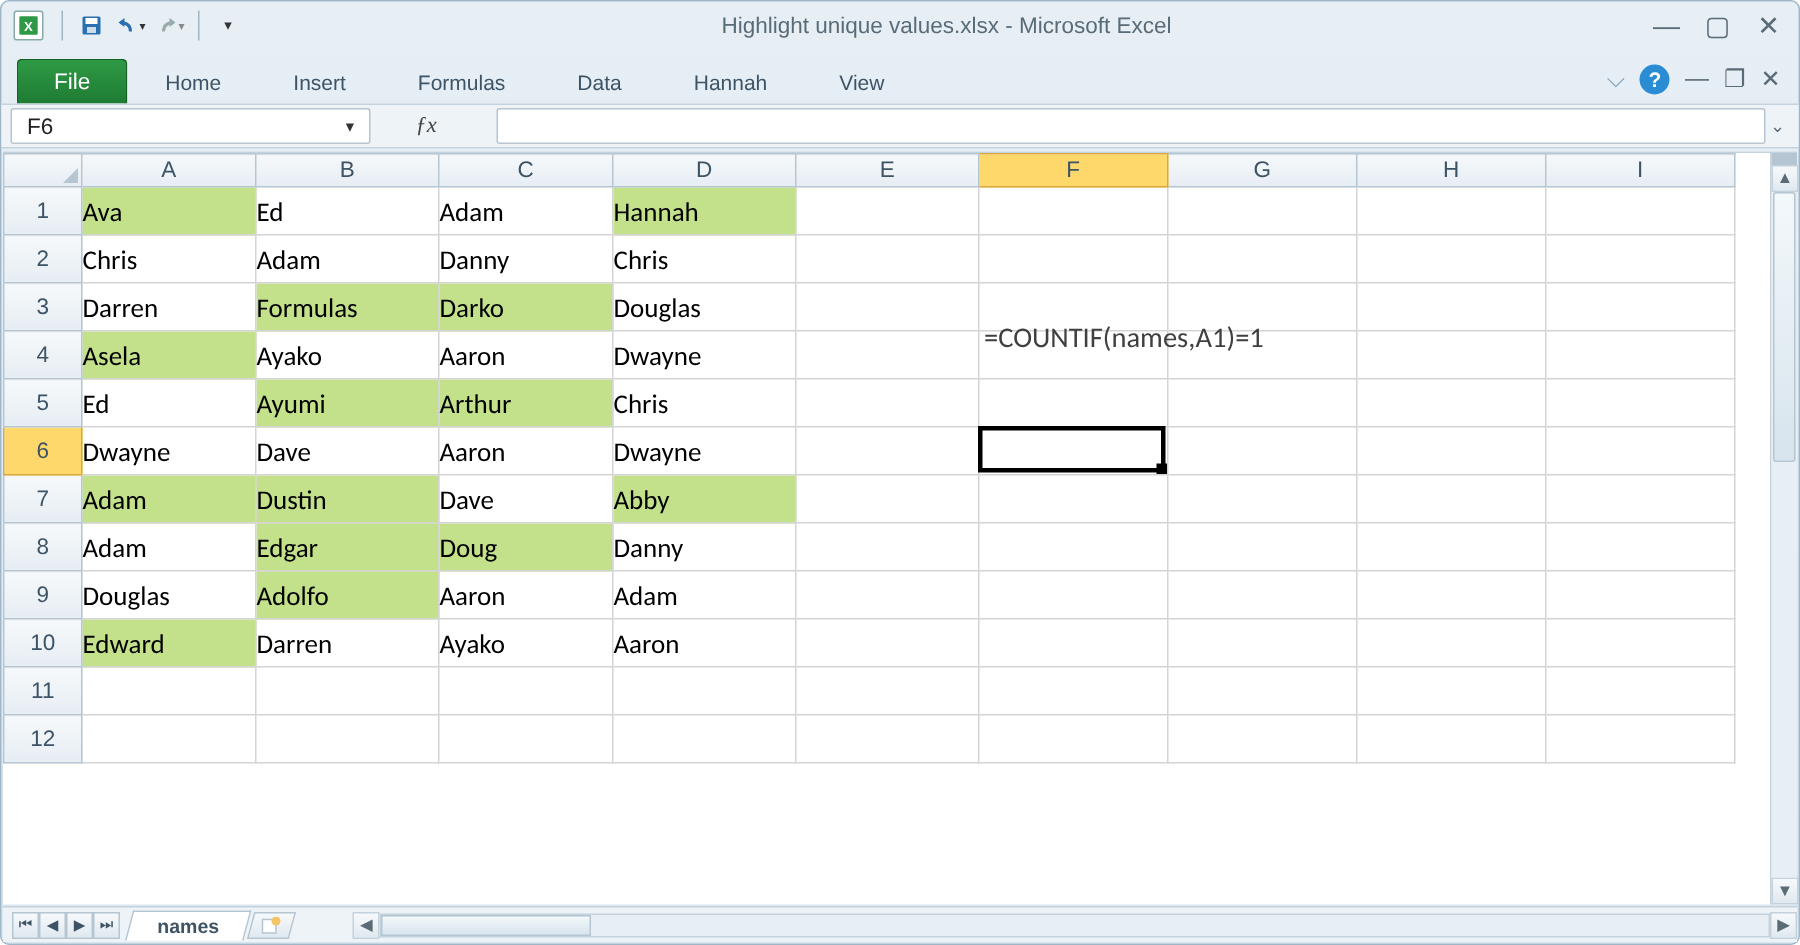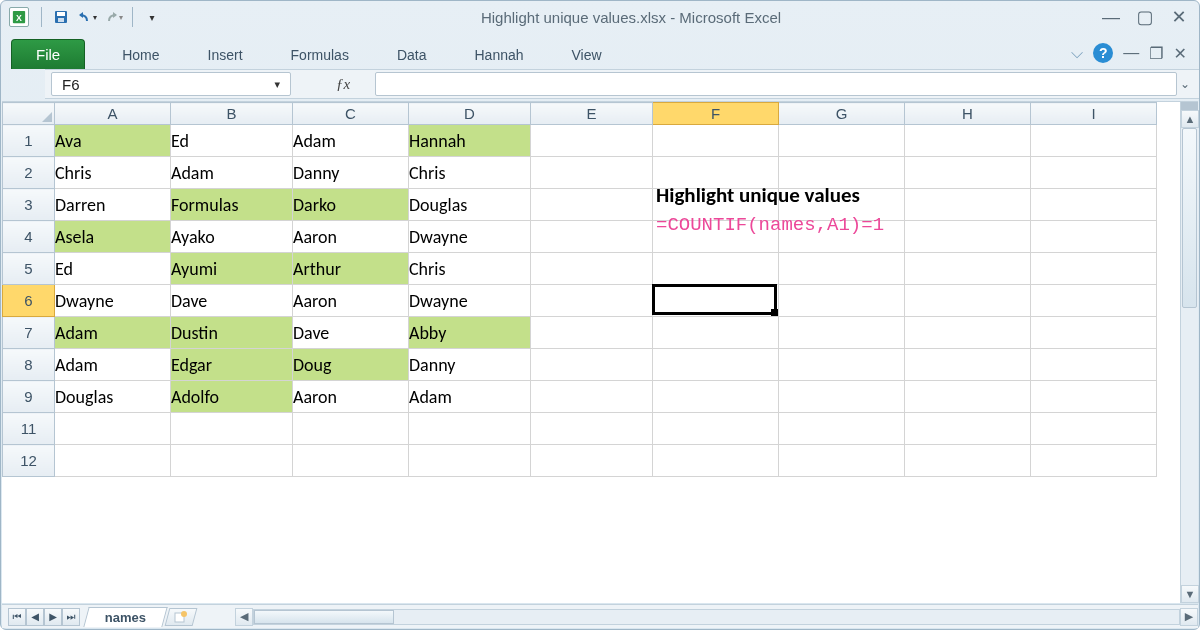--- a/index.html
+++ b/index.html
@@ -12,31 +12,31 @@
   .app-icon svg { width: 14px; height: 14px; }
   .qat { display: flex; align-items: center; gap: 4px; margin-left: 6px; }
   .qat .sep { width: 1px; height: 20px; background: #9fb6c7; margin: 0 4px; }
   .qat-btn { width: 22px; height: 22px; display: flex; align-items: center; justify-content: center; border-radius: 2px; cursor: pointer; }
   .title { flex: 1; text-align: center; color: #5a6b78; font-size: 15px; white-space: nowrap; overflow: hidden; }
   .winctl { display: flex; gap: 10px; align-items: center; color: #5a6b78; }
   .winctl span { width: 24px; height: 20px; display: flex; align-items: center; justify-content: center; cursor: pointer; font-size: 18px; }
 
   
   .ribbon { height: 36px; background: transparent; display: flex; align-items: flex-end; padding: 0 10px; position: relative; }
-  .file-tab { background: #1e7b32; background: linear-gradient(#2e9a45, #1e7b32); color: #fff; padding: 6px 24px; border-radius: 4px 4px 0 0; font-size: 15px; margin-right: 19px; cursor: pointer; border: 1px solid #146124; border-bottom: none; }
+  .file-tab { background: #1e7b32; background: linear-gradient(#2e9a45, #1e7b32); color: #fff; padding: 6px 24px; border-radius: 4px 4px 0 0; font-size: 15px; margin-right: 7px; cursor: pointer; border: 1px solid #146124; border-bottom: none; }
   .rtab { color: #3d5366; padding: 6px 18px; font-size: 14px; cursor: pointer; margin-right: 12px; }
   .ribbon-right { position: absolute; right: 12px; bottom: 6px; display: flex; gap: 10px; align-items: center; color: #5a6b78; }
   .ribbon-right .help { width: 20px; height: 20px; background: #2a8dd4; border-radius: 50%; color: #fff; font-weight: bold; display: flex; align-items: center; justify-content: center; font-size: 14px; }
   .ribbon-right span { cursor: pointer; }
 
   
-  .fbar { height: 30px; background: #eef3f7; border-top: 1px solid #c3d2dd; border-bottom: 1px solid #c3d2dd; display: flex; align-items: center; padding: 2px 6px; gap: 0; margin-left: 44px; }
+  .fbar { height: 30px; background: #eef3f7; border-top: 1px solid #c3d2dd; border-bottom: 1px solid #c3d2dd; display: flex; align-items: center; padding: 2px 6px; gap: 0; }
   .namebox { width: 240px; height: 24px; background: #fff; border: 1px solid #b6c5d1; display: flex; align-items: center; padding: 0 10px; font-size: 15px; color: #222; border-radius: 2px; }
   .namebox .dd { margin-left: auto; font-size: 11px; color: #333; }
-  .fx-btns { width: 80px; display: flex; align-items: center; justify-content: center; gap: 6px; padding-right: 6px; }
+  .fx-btns { width: 80px; display: flex; align-items: center; justify-content: flex-start; gap: 6px; padding-right: 6px; }
   .fx-label { font-style: italic; color: #444; font-size: 15px; font-family: "Times New Roman", serif; margin-left: 30px;}
   .fx-input { flex: 1; height: 24px; background: #fff; border: 1px solid #b6c5d1; margin-left: 4px; border-radius: 2px; }
   .fbar .expand { width: 16px; text-align: center; color: #5a6b78; font-size: 12px; cursor: pointer; }
 
   
   .sheet-wrap { position: absolute; top: 100px; left: 1px; right: 1px; bottom: 26px; background: #fff; border-top: 1px solid #c3d2dd; display: flex; }
   .grid { flex: 1; overflow: hidden; position: relative; }
   table.ss { border-collapse: collapse; table-layout: fixed; }
   table.ss th, table.ss td { border: 1px solid #d4d4d4; font-size: 18px; color: #000; font-weight: normal; padding: 0; }
   table.ss th { background: linear-gradient(#f6f9fb, #e6edf3); color: #3d5366; font-size: 15px; font-weight: normal; border-color: #b5c5d2; }
@@ -68,21 +68,21 @@
   .sheet-tab span { display: inline-block; transform: skewX(15deg); font-weight: bold; }
   .new-tab { margin-left: 2px; width: 28px; height: 18px; border: 1px solid #b5c5d2; background: linear-gradient(#f6f9fb,#e0e9f0); transform: skewX(-15deg); display: flex; align-items: center; justify-content: center; cursor: pointer; }
   .new-tab svg { transform: skewX(15deg); }
   .hscroll { flex: 1; margin-left: 40px; display: flex; align-items: center; }
   .hscroll .track { flex: 1; height: 16px; background: #e7eef4; border: 1px solid #c3d2dd; position: relative; }
   .hscroll .thumb { position: absolute; left: 0; top: 0; bottom: 0; width: 140px; background: linear-gradient(#f3f8fb,#d7e4ed); border: 1px solid #b5c5d2; }
 
   
   .overlay { position: absolute; pointer-events: none; font-family: Calibri, sans-serif; color: #000; }
   .overlay.title { font-weight: bold; font-size: 21px; }
-  .overlay.sub { font-size: 19px; color: #ec4899; font-family: Liberation Mono, monospace; }
+  .overlay.sub { font-size: 19px; color: #404040; }
 </style>
 </head>
 <body>
 
 <div class="window">
 
   <div class="titlebar">
     <div class="app-icon">
       <svg viewBox="0 0 16 16">
           <rect x="1" y="1" width="14" height="14" fill="#2e9a45" rx="1"></rect>
@@ -272,20 +272,32 @@
               <td class="cell hl">Adolfo</td>
               <td class="cell">Aaron</td>
               <td class="cell">Adam</td>
               <td class="cell"></td>
               <td class="cell"></td>
               <td class="cell"></td>
               <td class="cell"></td>
               <td class="cell"></td>
             </tr>
             <tr>
+              <th class="rowh">10</th>
+              <td class="cell hl">Edward</td>
+              <td class="cell">Darren</td>
+              <td class="cell">Ayako</td>
+              <td class="cell">Aaron</td>
+              <td class="cell"></td>
+              <td class="cell"></td>
+              <td class="cell"></td>
+              <td class="cell"></td>
+              <td class="cell"></td>
+            </tr>
+            <tr>
               <th class="rowh">11</th>
               <td class="cell"></td>
               <td class="cell"></td>
               <td class="cell"></td>
               <td class="cell"></td>
               <td class="cell"></td>
               <td class="cell"></td>
               <td class="cell"></td>
               <td class="cell"></td>
               <td class="cell"></td>
@@ -297,21 +309,20 @@
               <td class="cell"></td>
               <td class="cell"></td>
               <td class="cell"></td>
               <td class="cell"></td>
               <td class="cell"></td>
               <td class="cell"></td>
               <td class="cell"></td>
             </tr>
           </tbody>
         </table>
-      <div class="overlay title" style="left:654px; top:80px;">Highlight unique values</div>
       <div class="overlay sub" style="left:654px; top:112px;">=COUNTIF(names,A1)=1</div>
       <div id="active" class="active-cell" style="left: 650px; top: 182px; width: 125px; height: 31px;"></div>
     </div>
     <div class="vscroll">
       <div class="split"></div>
       <div class="arrow">▲</div>
       <div class="track">
           <div class="thumb"></div>
         </div>
       <div class="arrow">▼</div>

